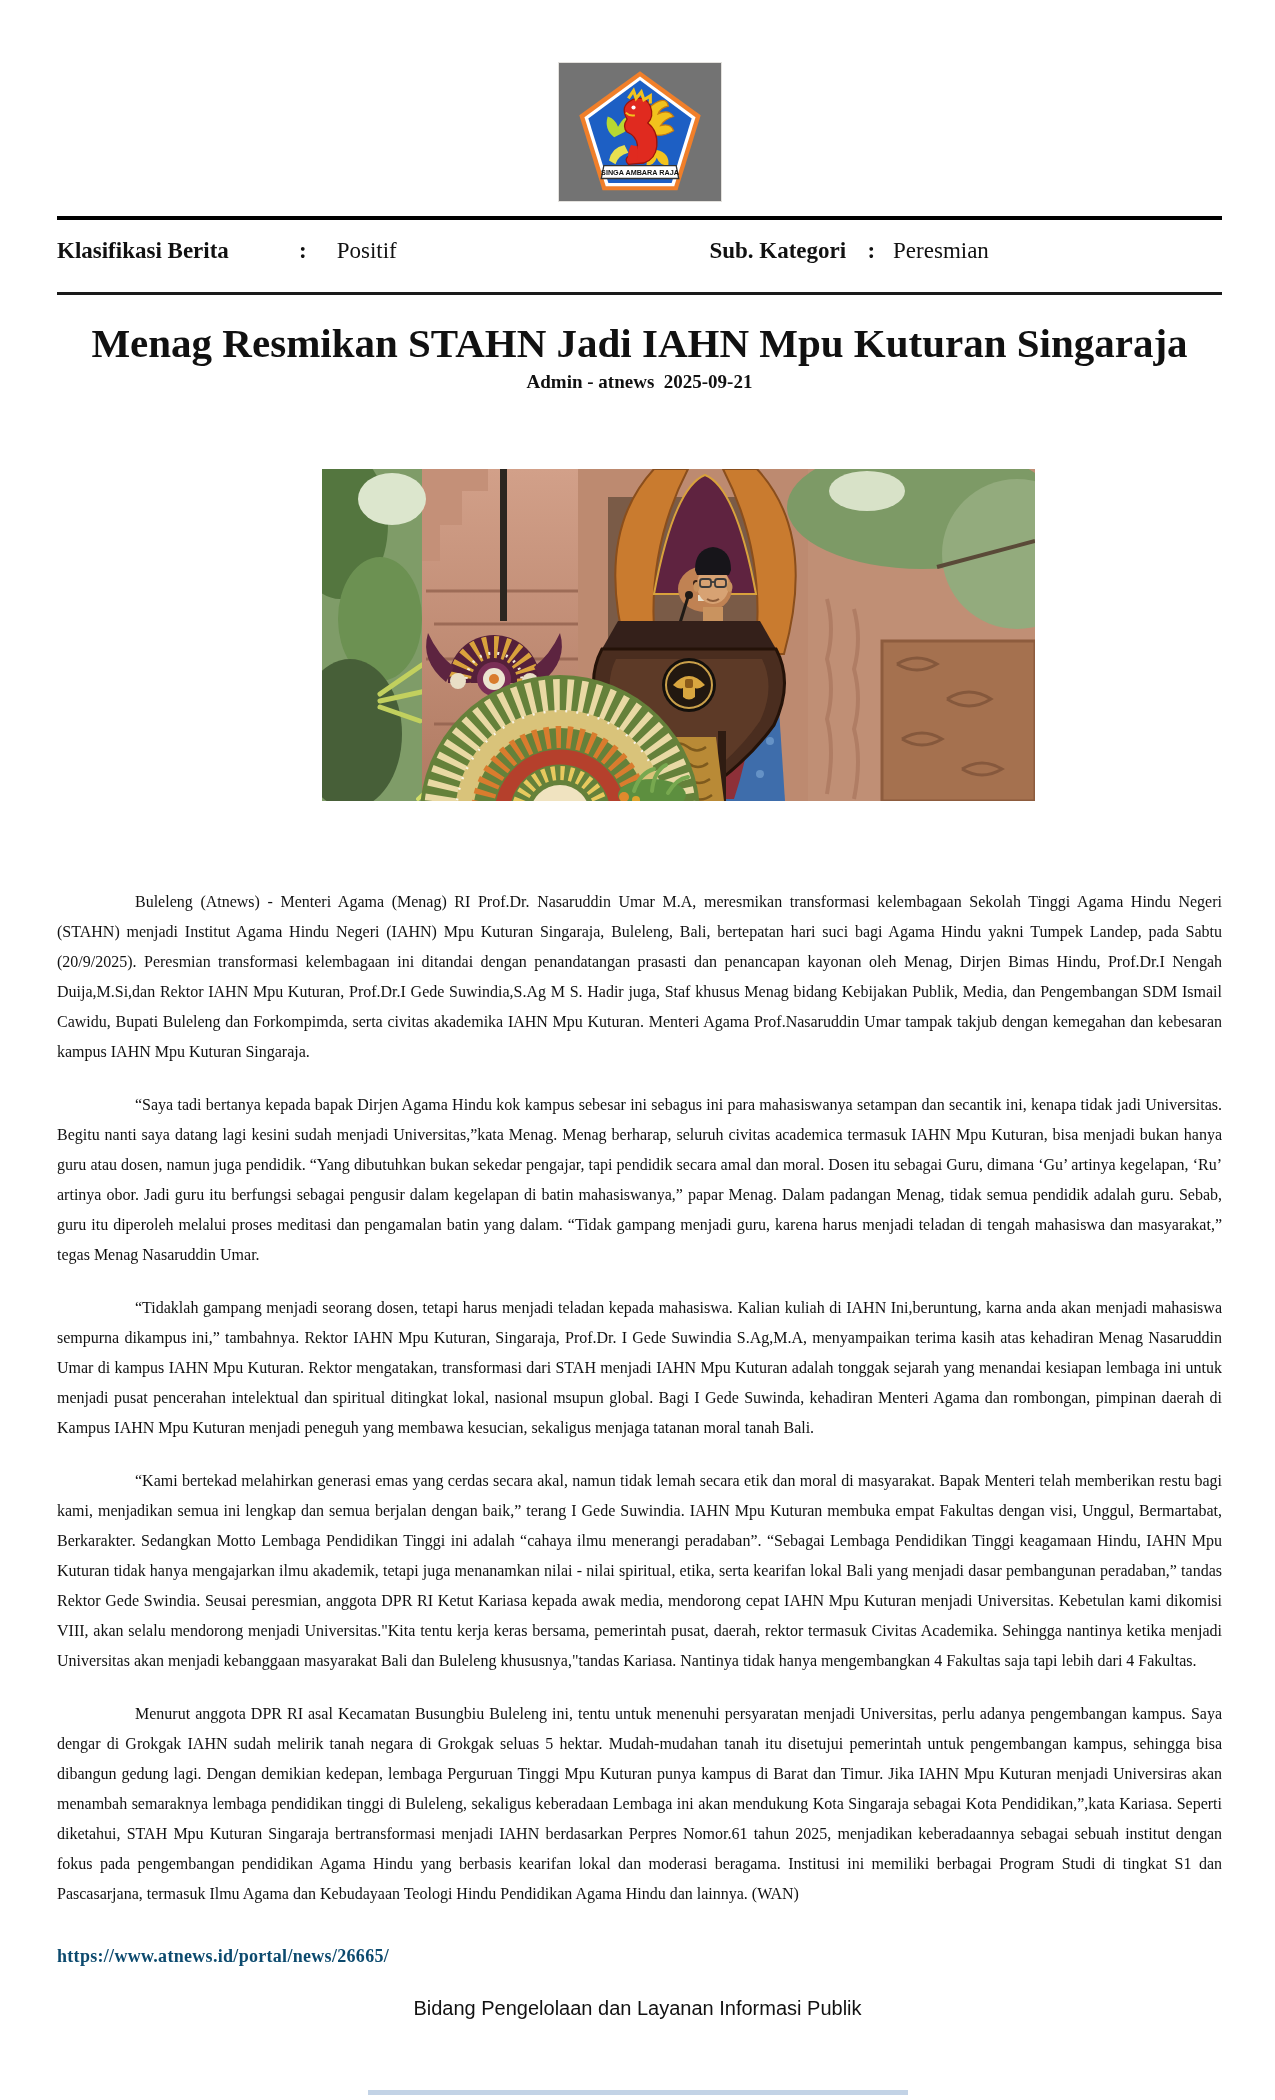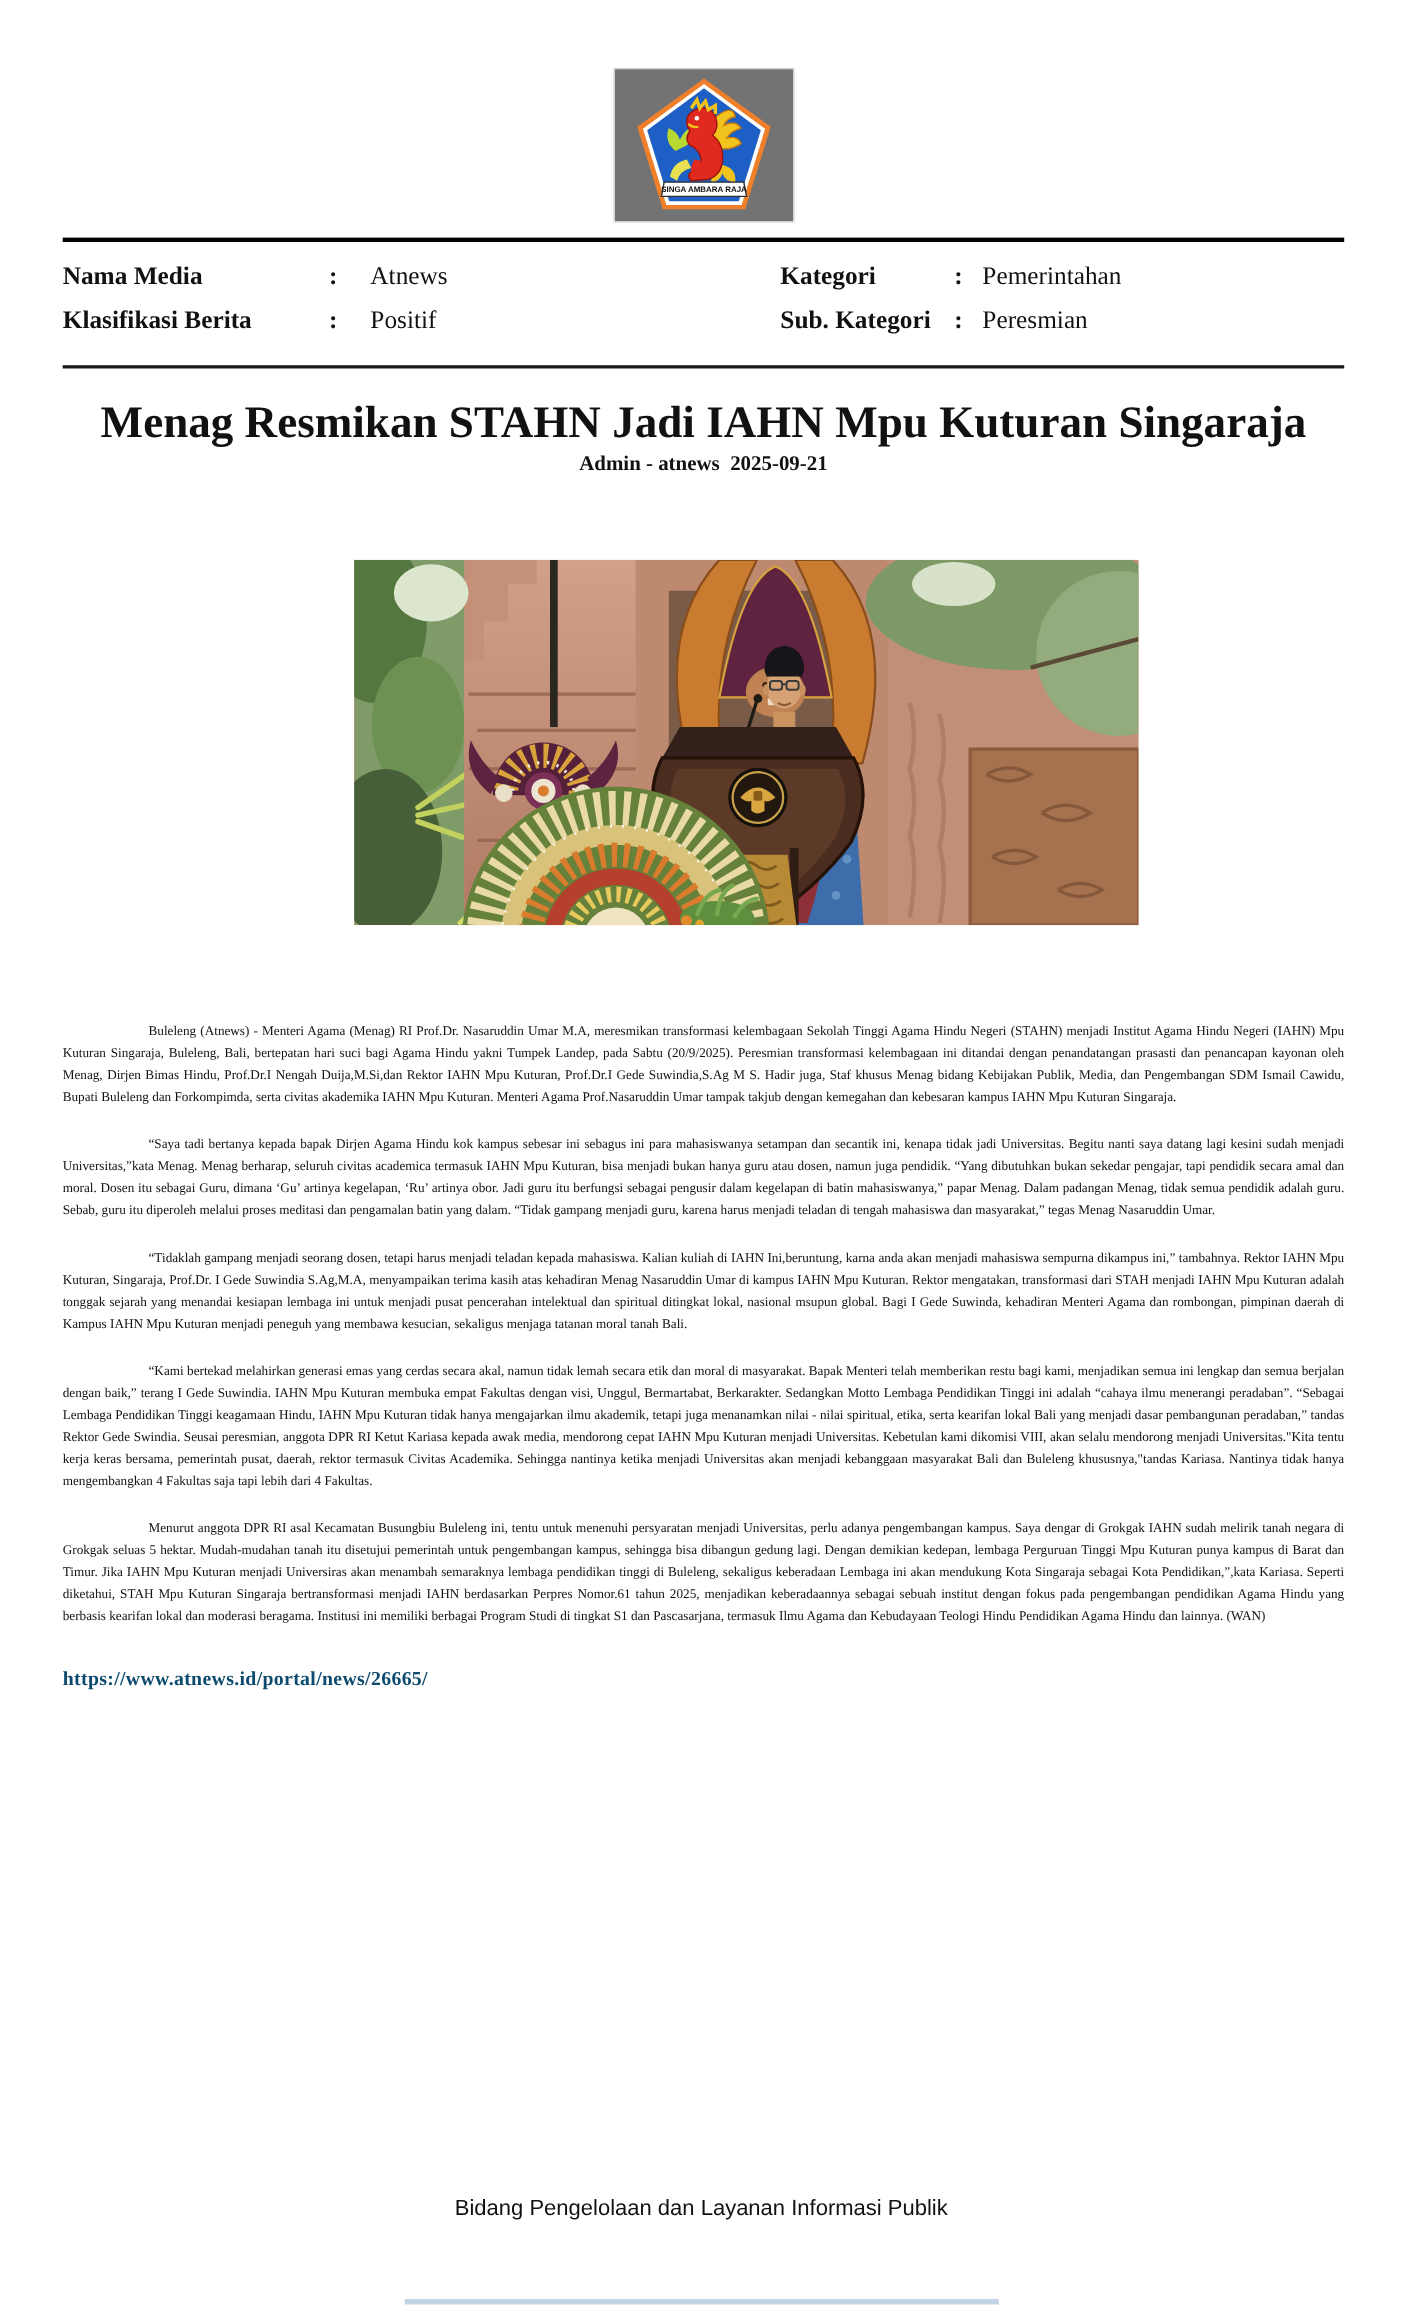--- a/index.html
+++ b/index.html
@@ -67,22 +67,22 @@
     background: #c9987f;
     overflow: hidden;
   }
   .photo svg { display: block; }
 
   
   .body-text { margin-top: 86px; }
   .body-text p {
     text-align: justify;
     text-indent: 78px;
-    font-size: 12px;
-    line-height: 20px;
+    font-size: 16px;
+    line-height: 30px;
     margin-bottom: 23px;
   }
 
   .source-url {
     display: inline-block;
     margin-top: 14px;
     font-size: 18px; font-weight: bold;
     color: #0c4a6e; text-decoration: none;
     letter-spacing: 0.3px;
   }
@@ -140,28 +140,20 @@
           <path d="M22,74 L78,74 L80,84 L20,84 Z" fill="#ffffff" stroke="#333" stroke-width="1"></path>
           <text x="50" y="81" text-anchor="middle" font-size="5.6" font-weight="bold" font-family="Liberation Sans, sans-serif" fill="#111">SINGA AMBARA RAJA</text>
         </g>
       </svg>
     </div>
 
     
     <div class="rule-thick"></div>
 
     <div class="meta">
-      <div class="meta-row">
-        <div class="meta-cell left">
-          <span class="m-label">Nama Media</span><span class="m-colon">:</span><span class="m-value">Atnews</span>
-        </div>
-        <div class="meta-cell right">
-          <span class="m-label2">Kategori</span><span class="m-colon">:</span><span class="m-value2">Pemerintahan</span>
-        </div>
-      </div>
       <div class="meta-row">
         <div class="meta-cell left">
           <span class="m-label">Klasifikasi Berita</span><span class="m-colon">:</span><span class="m-value">Positif</span>
         </div>
         <div class="meta-cell right">
           <span class="m-label2">Sub. Kategori</span><span class="m-colon">:</span><span class="m-value2">Peresmian</span>
         </div>
       </div>
     </div>
     <div class="rule-thin"></div>

